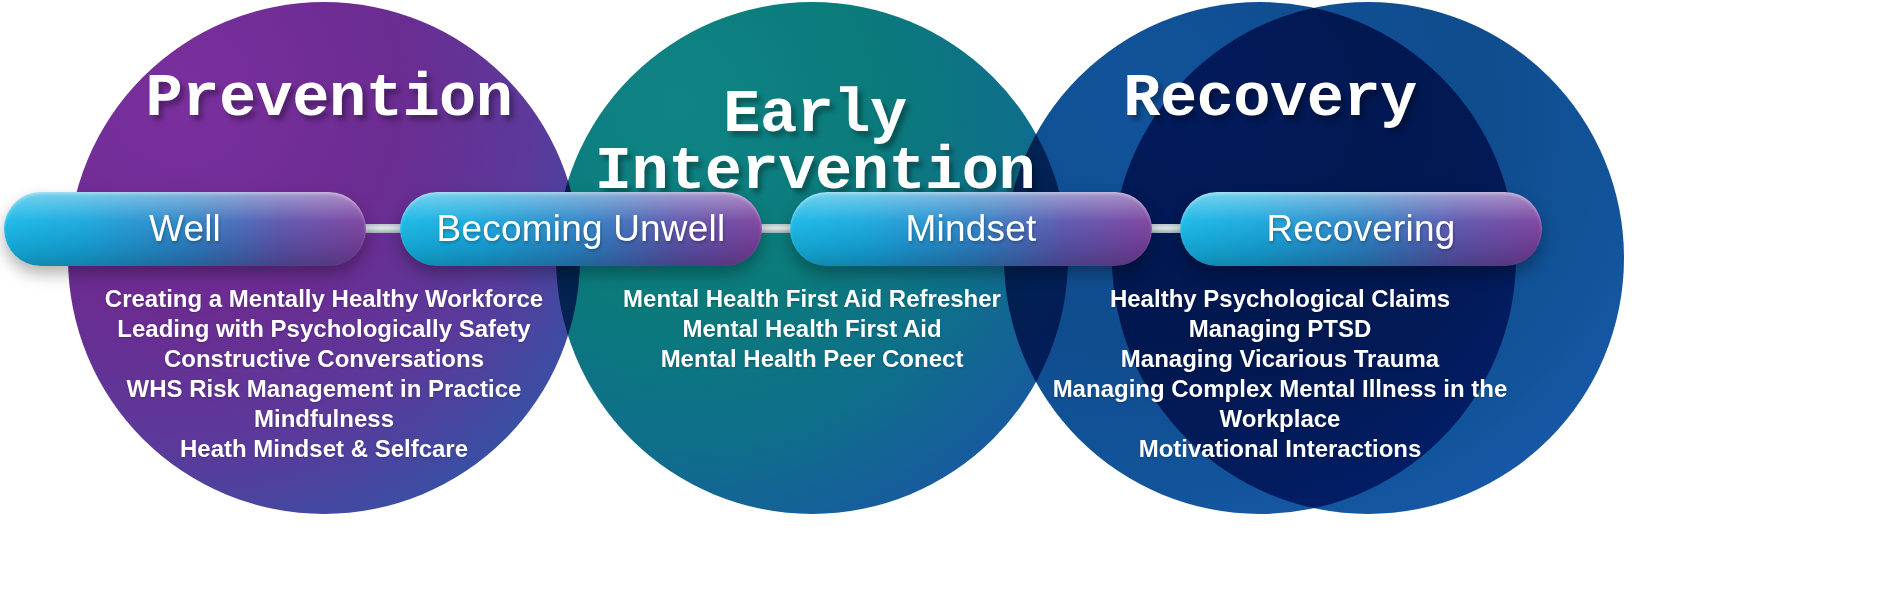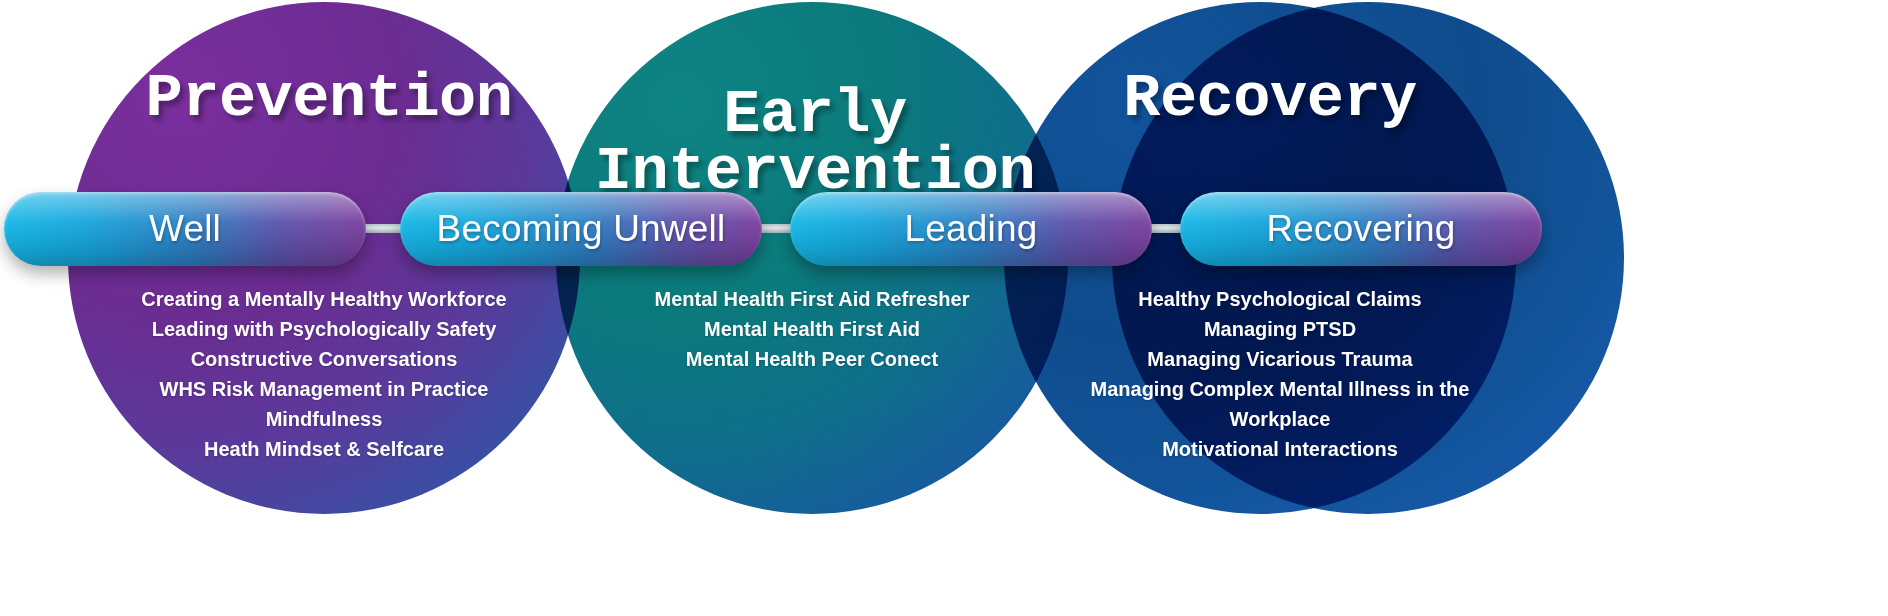--- a/index.html
+++ b/index.html
@@ -76,21 +76,21 @@
     text-shadow:1px 2px 3px rgba(0,0,0,0.25);
   }
   .pill-well{left:4px;width:362px;}
   .pill-becoming{left:400px;width:362px;}
   .pill-unwell{left:790px;width:362px;}
   .pill-recovering{left:1180px;width:362px;justify-content:center;}
 
   
   .list{
     position:absolute;text-align:center;color:#ffffff;
-    font-weight:bold;font-size:20px;line-height:30px;
+    font-weight:bold;font-size:24px;line-height:30px;
     text-shadow:0 1px 2px rgba(0,0,0,0.22);
     pointer-events:none;
   }
   .list div{white-space:nowrap;}
   .l-prevention{left:84px;top:284px;width:480px;}
   .l-early{left:580px;top:284px;width:464px;}
   .l-recovery{left:1040px;top:284px;width:480px;}
   .l-recovery div{white-space:normal;}
 </style>
 </head>
@@ -114,21 +114,21 @@
   <div class="connector conn-2"></div>
   <div class="connector conn-3"></div>
 
   <div class="pill pill-well">
     <span>Well</span>
   </div>
   <div class="pill pill-becoming">
     <span>Becoming Unwell</span>
   </div>
   <div class="pill pill-unwell">
-    <span>Leading</span>
+    <span>Mindset</span>
   </div>
   <div class="pill pill-recovering">
     <span>Recovering</span>
   </div>
 
   <div class="list l-prevention">
       <div>Creating a Mentally Healthy Workforce</div>
       <div>Leading with Psychologically Safety</div>
       <div>Constructive Conversations</div>
       <div>WHS Risk Management in Practice</div>

